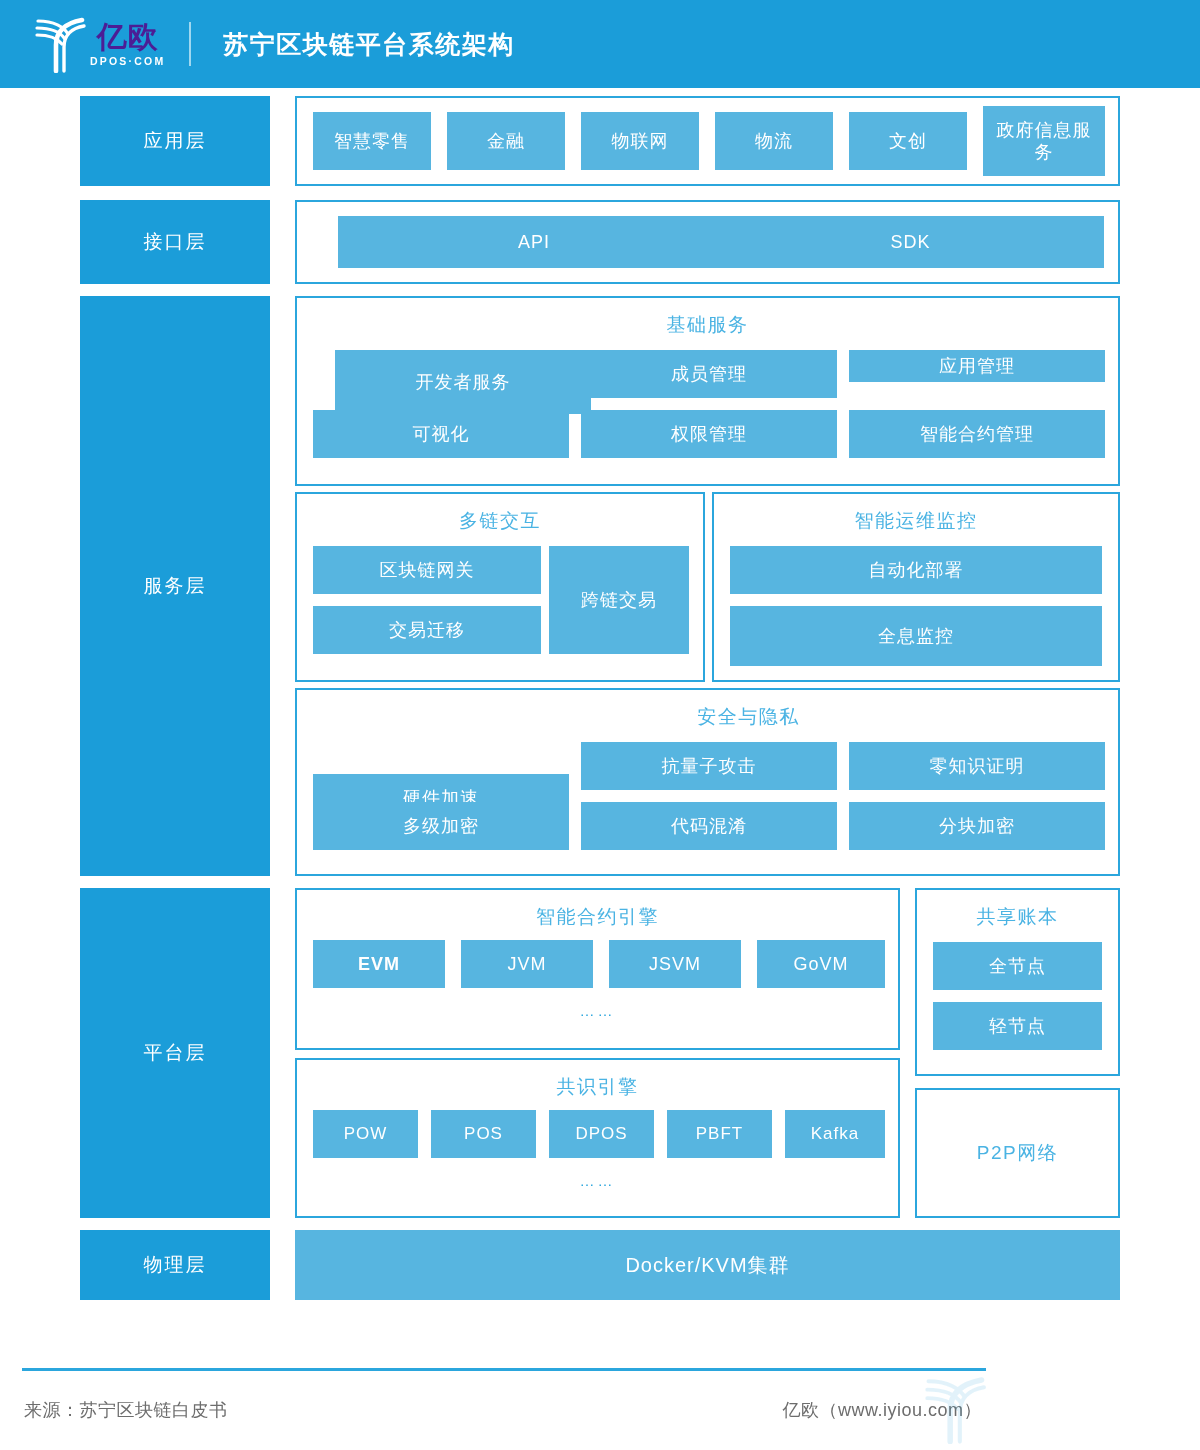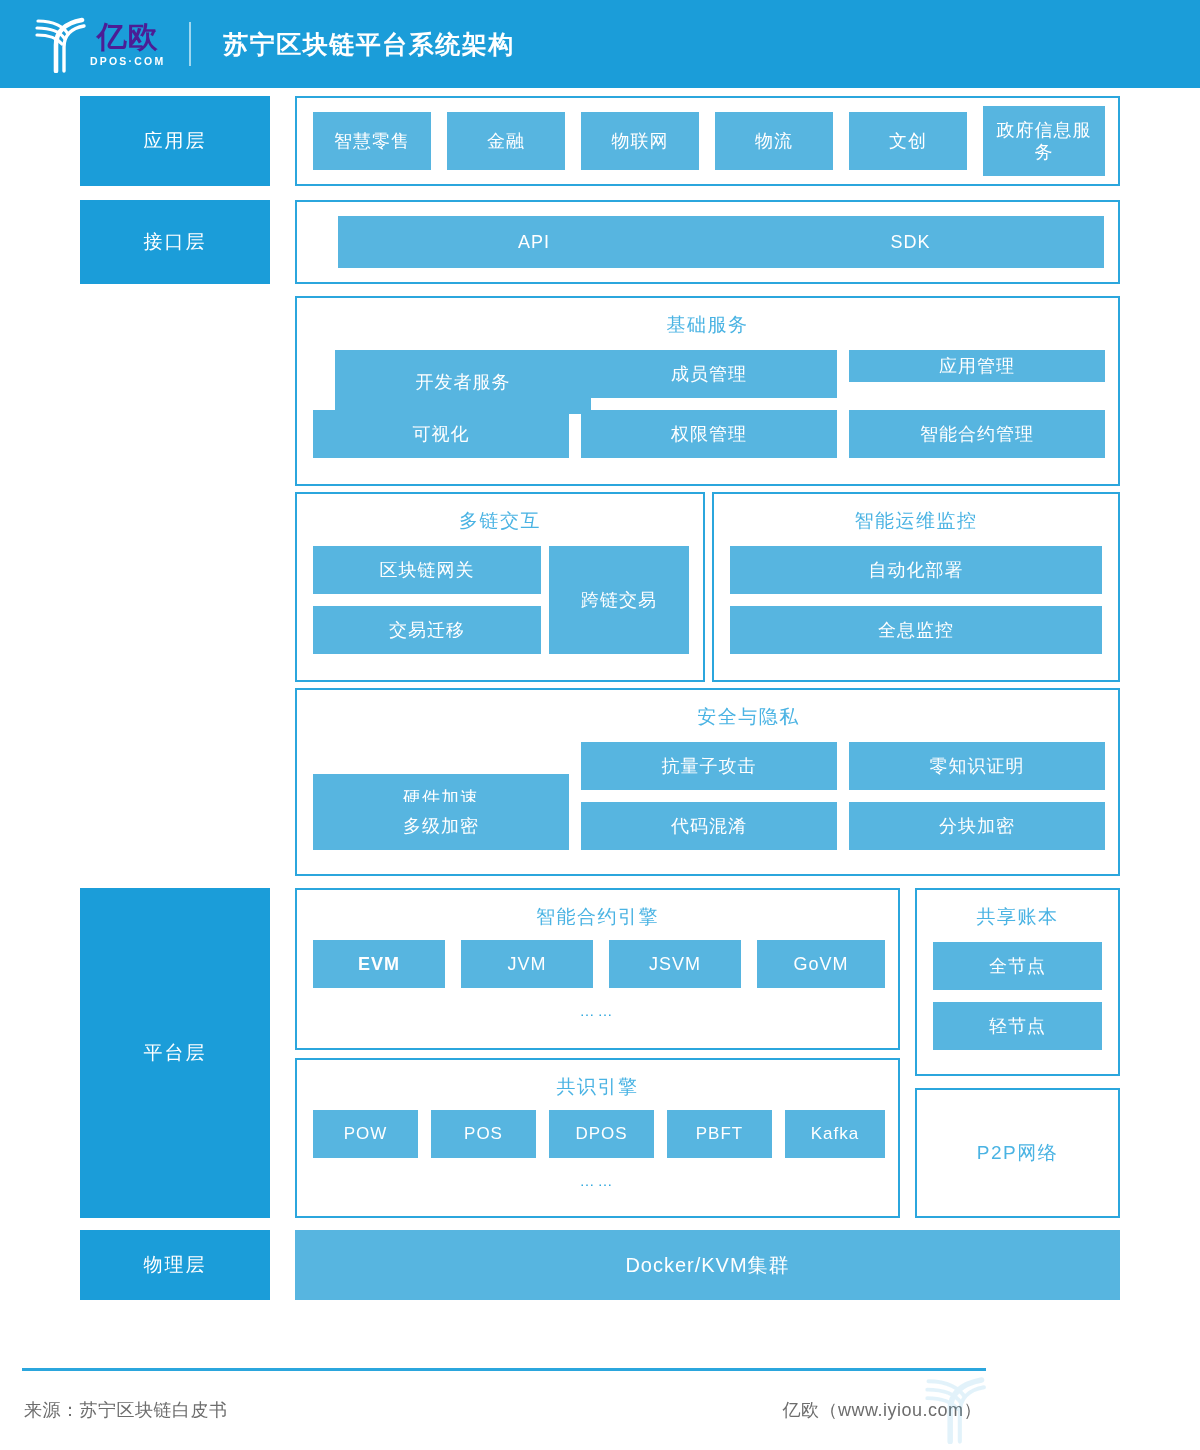--- a/index.html
+++ b/index.html
@@ -192,20 +192,21 @@
     </div>
   </div>
   <div class="header-divider"></div>
   <div class="header-title">苏宁区块链平台系统架构</div>
 </div>
 
 <div class="diagram">
 
   <div class="layer-label" style="top:8px;height:90px;">应用层</div>
   <div class="layer-label" style="top:112px;height:84px;">接口层</div>
+  <div class="layer-label" style="top:208px;height:580px;">服务层</div>
   <div class="layer-label" style="top:800px;height:330px;">平台层</div>
   <div class="layer-label" style="top:1142px;height:70px;">物理层</div>
 
   <div class="panel" style="left:295px;top:8px;width:825px;height:90px;">
     <div class="tile" style="left:16px;top:14px;width:118px;height:58px;">智慧零售</div>
     <div class="tile" style="left:150px;top:14px;width:118px;height:58px;">金融</div>
     <div class="tile" style="left:284px;top:14px;width:118px;height:58px;">物联网</div>
     <div class="tile" style="left:418px;top:14px;width:118px;height:58px;">物流</div>
     <div class="tile" style="left:552px;top:14px;width:118px;height:58px;">文创</div>
     <div class="tile" style="left:686px;top:8px;width:122px;height:70px;padding:0 8px;">政府信息服务</div>
@@ -229,21 +230,21 @@
   <div class="panel" style="left:295px;top:404px;width:410px;height:190px;">
     <div class="group-title" style="top:14px;">多链交互</div>
     <div class="tile" style="left:16px;top:52px;width:228px;height:48px;">区块链网关</div>
     <div class="tile" style="left:16px;top:112px;width:228px;height:48px;">交易迁移</div>
     <div class="tile" style="left:252px;top:52px;width:140px;height:108px;">跨链交易</div>
   </div>
 
   <div class="panel" style="left:712px;top:404px;width:408px;height:190px;">
     <div class="group-title" style="top:14px;">智能运维监控</div>
     <div class="tile" style="left:16px;top:52px;width:372px;height:48px;">自动化部署</div>
-    <div class="tile" style="left:16px;top:112px;width:372px;height:48px;">全息监控</div>
+    <div class="tile" style="left:16px;top:112px;width:372px;height:60px;">全息监控</div>
   </div>
 
   <div class="panel" style="left:295px;top:600px;width:825px;height:188px;">
     <div class="group-title" style="top:14px;margin-left:41px;">安全与隐私</div>
     <div class="tile" style="left:16px;top:52px;width:256px;height:48px;margin-top:32px;">硬件加速</div>
     <div class="tile" style="left:284px;top:52px;width:256px;height:48px;">抗量子攻击</div>
     <div class="tile" style="left:552px;top:52px;width:256px;height:48px;">零知识证明</div>
     <div class="tile" style="left:16px;top:112px;width:256px;height:48px;">多级加密</div>
     <div class="tile" style="left:284px;top:112px;width:256px;height:48px;">代码混淆</div>
     <div class="tile" style="left:552px;top:112px;width:256px;height:48px;">分块加密</div>

